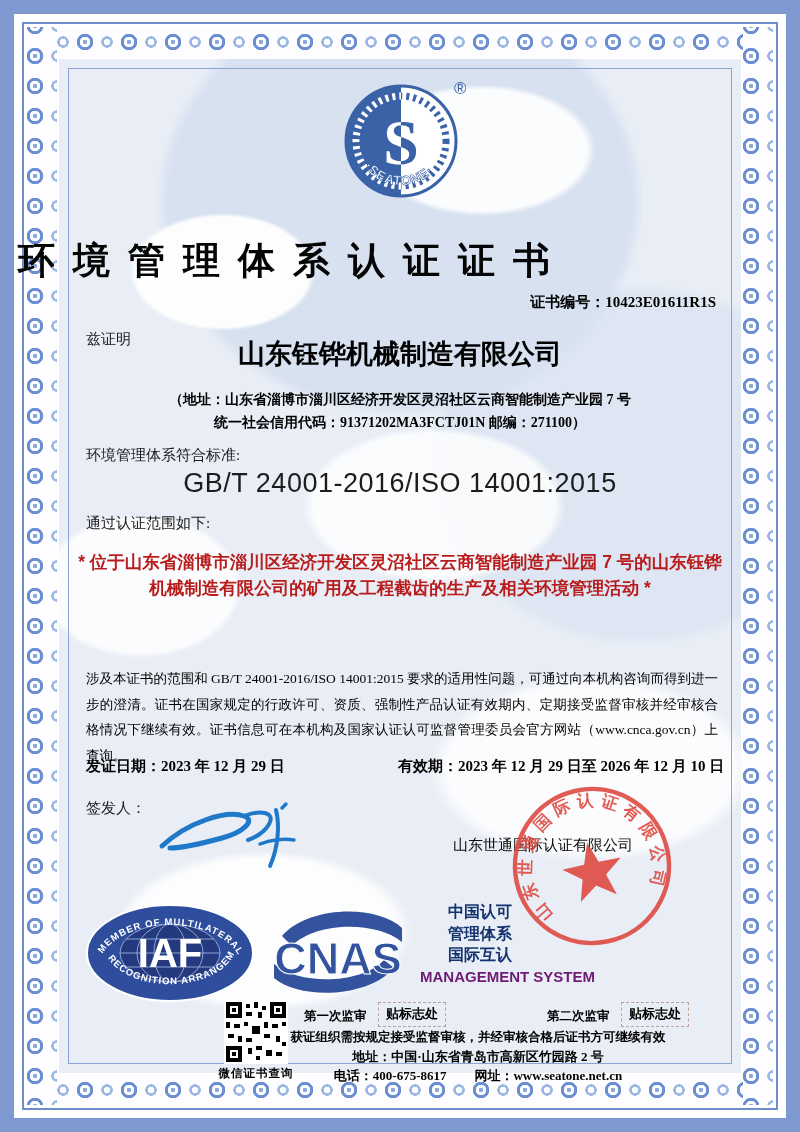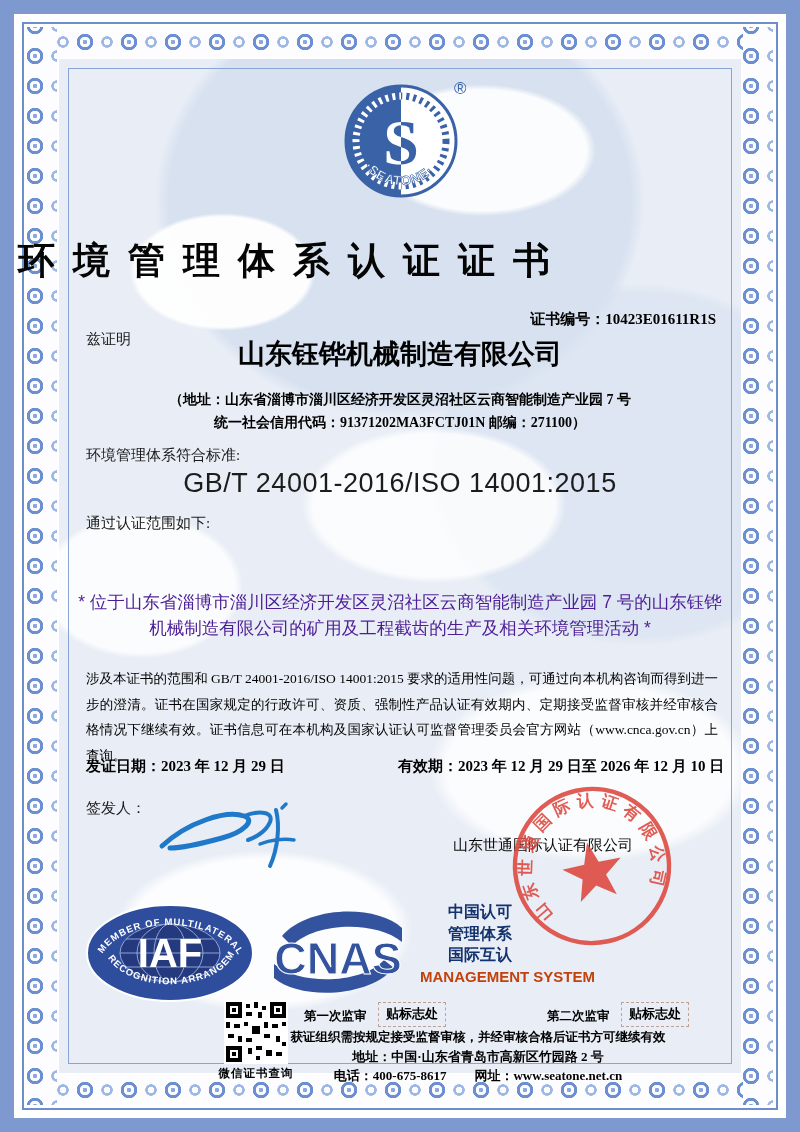--- a/index.html
+++ b/index.html
@@ -30,36 +30,36 @@
        radial-gradient(220px 130px at 55% 44%, rgba(255,255,255,.8) 0 55%, rgba(255,255,255,0) 60%),
        radial-gradient(260px 150px at 78% 70%, rgba(255,255,255,.85) 0 55%, rgba(255,255,255,0) 62%),
        radial-gradient(240px 130px at 30% 86%, rgba(255,255,255,.9) 0 55%, rgba(255,255,255,0) 62%),
        radial-gradient(340px 300px at 50% 14%, #d7e1f0 0 68%, rgba(255,255,255,0) 72%),
        radial-gradient(300px 260px at 85% 40%, #dde6f2 0 66%, rgba(255,255,255,0) 70%),
        #e9eef6;}
   
   .title{top:236px;left:0;width:100%;text-align:left;font-size:37px;font-weight:900;
          letter-spacing:18px;padding-left:18px;box-sizing:border-box;
          font-family:"Liberation Sans","DejaVu Sans",sans-serif;color:#050505;}
-  .certnum{top:310px;right:84px;font-size:15px;font-weight:700;color:#000;}
+  .certnum{top:293px;right:84px;font-size:15px;font-weight:700;color:#000;}
   .label{font-size:15px;color:#1a1a1a;}
   .company{top:336px;left:0;width:100%;text-align:center;font-size:27px;font-weight:800;
            font-family:"Liberation Sans","DejaVu Sans",sans-serif;color:#000;}
   .addr{left:0;width:100%;text-align:center;font-size:14px;font-weight:700;color:#000;}
   .standard{top:468px;left:0;width:100%;text-align:center;font-size:27px;font-weight:500;
             font-family:"Liberation Sans","DejaVu Sans",sans-serif;color:#1c1c1c;letter-spacing:.5px;}
-  .scope{left:0;width:100%;text-align:center;font-size:17.5px;font-weight:400;
-         font-family:"Liberation Sans","DejaVu Sans",sans-serif;color:#4c1d95;margin-top:40px;}
+  .scope{left:0;width:100%;text-align:center;font-size:17.5px;font-weight:700;
+         font-family:"Liberation Sans","DejaVu Sans",sans-serif;color:#b91c1c;}
   .disclaimer{top:666px;left:86px;width:632px;font-size:13.5px;line-height:25.5px;
               font-weight:500;text-align:justify;color:#000;}
   .dateline{font-size:15px;font-weight:600;color:#000;}
   .certifier{top:836px;left:453px;font-size:15px;font-weight:500;color:#0a0a0a;}
   .accred{top:901px;left:420px;line-height:21.5px;color:#17356f;}
   .accred .zh{font-size:16px;font-weight:700;color:#14336e;margin-left:28px;}
-  .accred .en{font-size:15px;font-weight:800;font-family:"Liberation Sans","DejaVu Sans",sans-serif;color:#c2410c;}
+  .accred .en{font-size:15px;font-weight:800;font-family:"Liberation Sans","DejaVu Sans",sans-serif;color:#701a75;}
   .qr-caption{top:1066px;left:206px;width:100px;text-align:center;font-size:11.5px;
               letter-spacing:1px;font-weight:600;color:#000;}
   .audit-label{top:1008px;font-size:12.5px;font-weight:700;color:#000;}
   .sticker{top:1002px;width:66px;height:23px;border:1.5px dashed #bfa096;
            font-size:13px;font-weight:700;color:#000;text-align:center;line-height:23px;font-family:Liberation Mono, monospace;}
   .footer-block{top:1028px;left:278px;width:400px;text-align:center;color:#000;}
   .footer-block .notice{font-size:12.5px;font-weight:700;line-height:19px;}
   .footer-block .faddr{font-size:13px;font-weight:700;line-height:19px;}
   .footer-block .fphone{font-size:13px;font-weight:700;line-height:19px;
                         display:flex;justify-content:center;gap:28px;}

